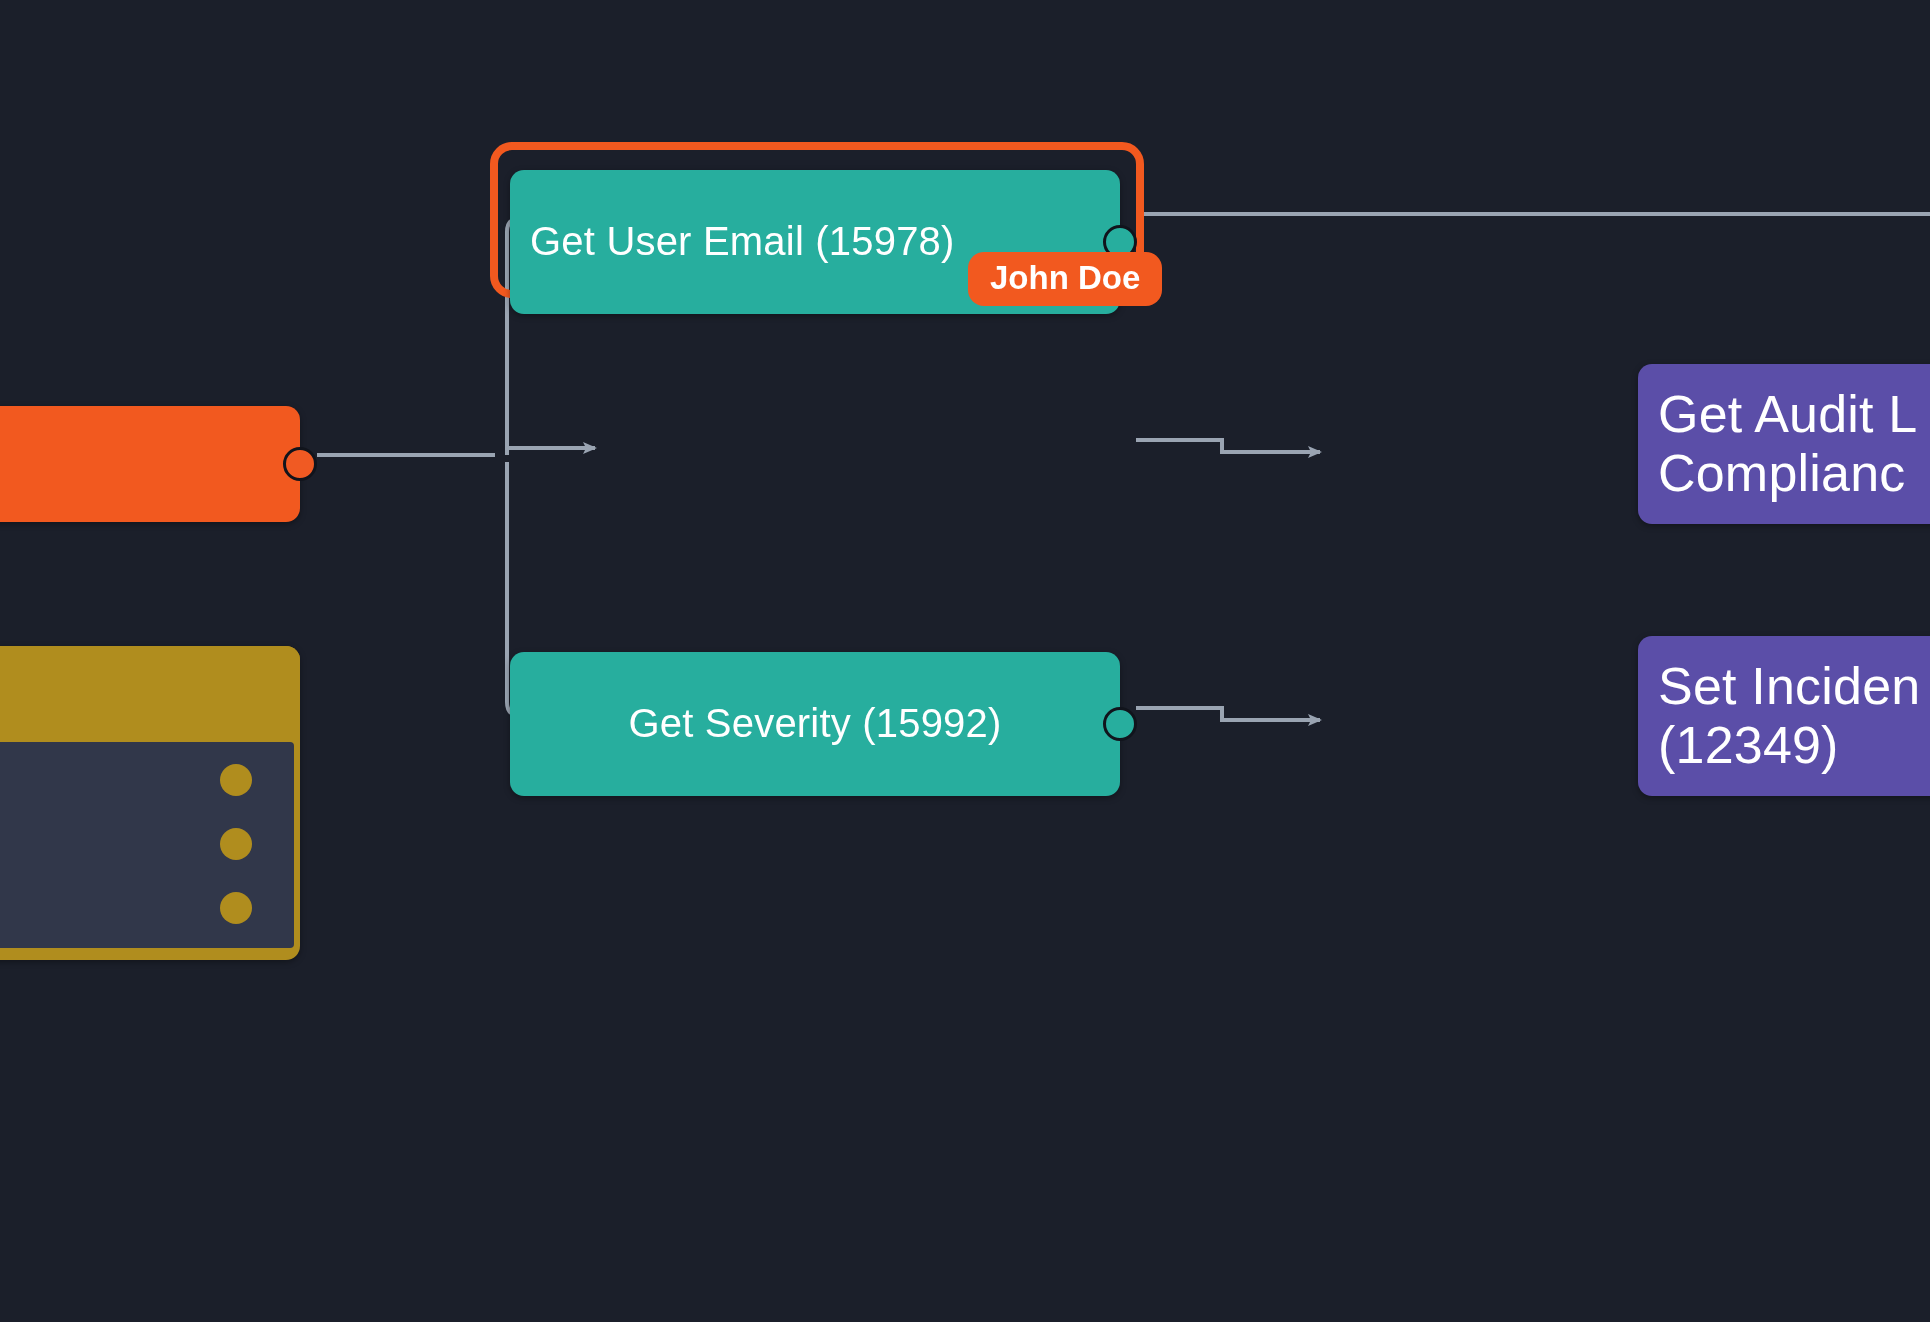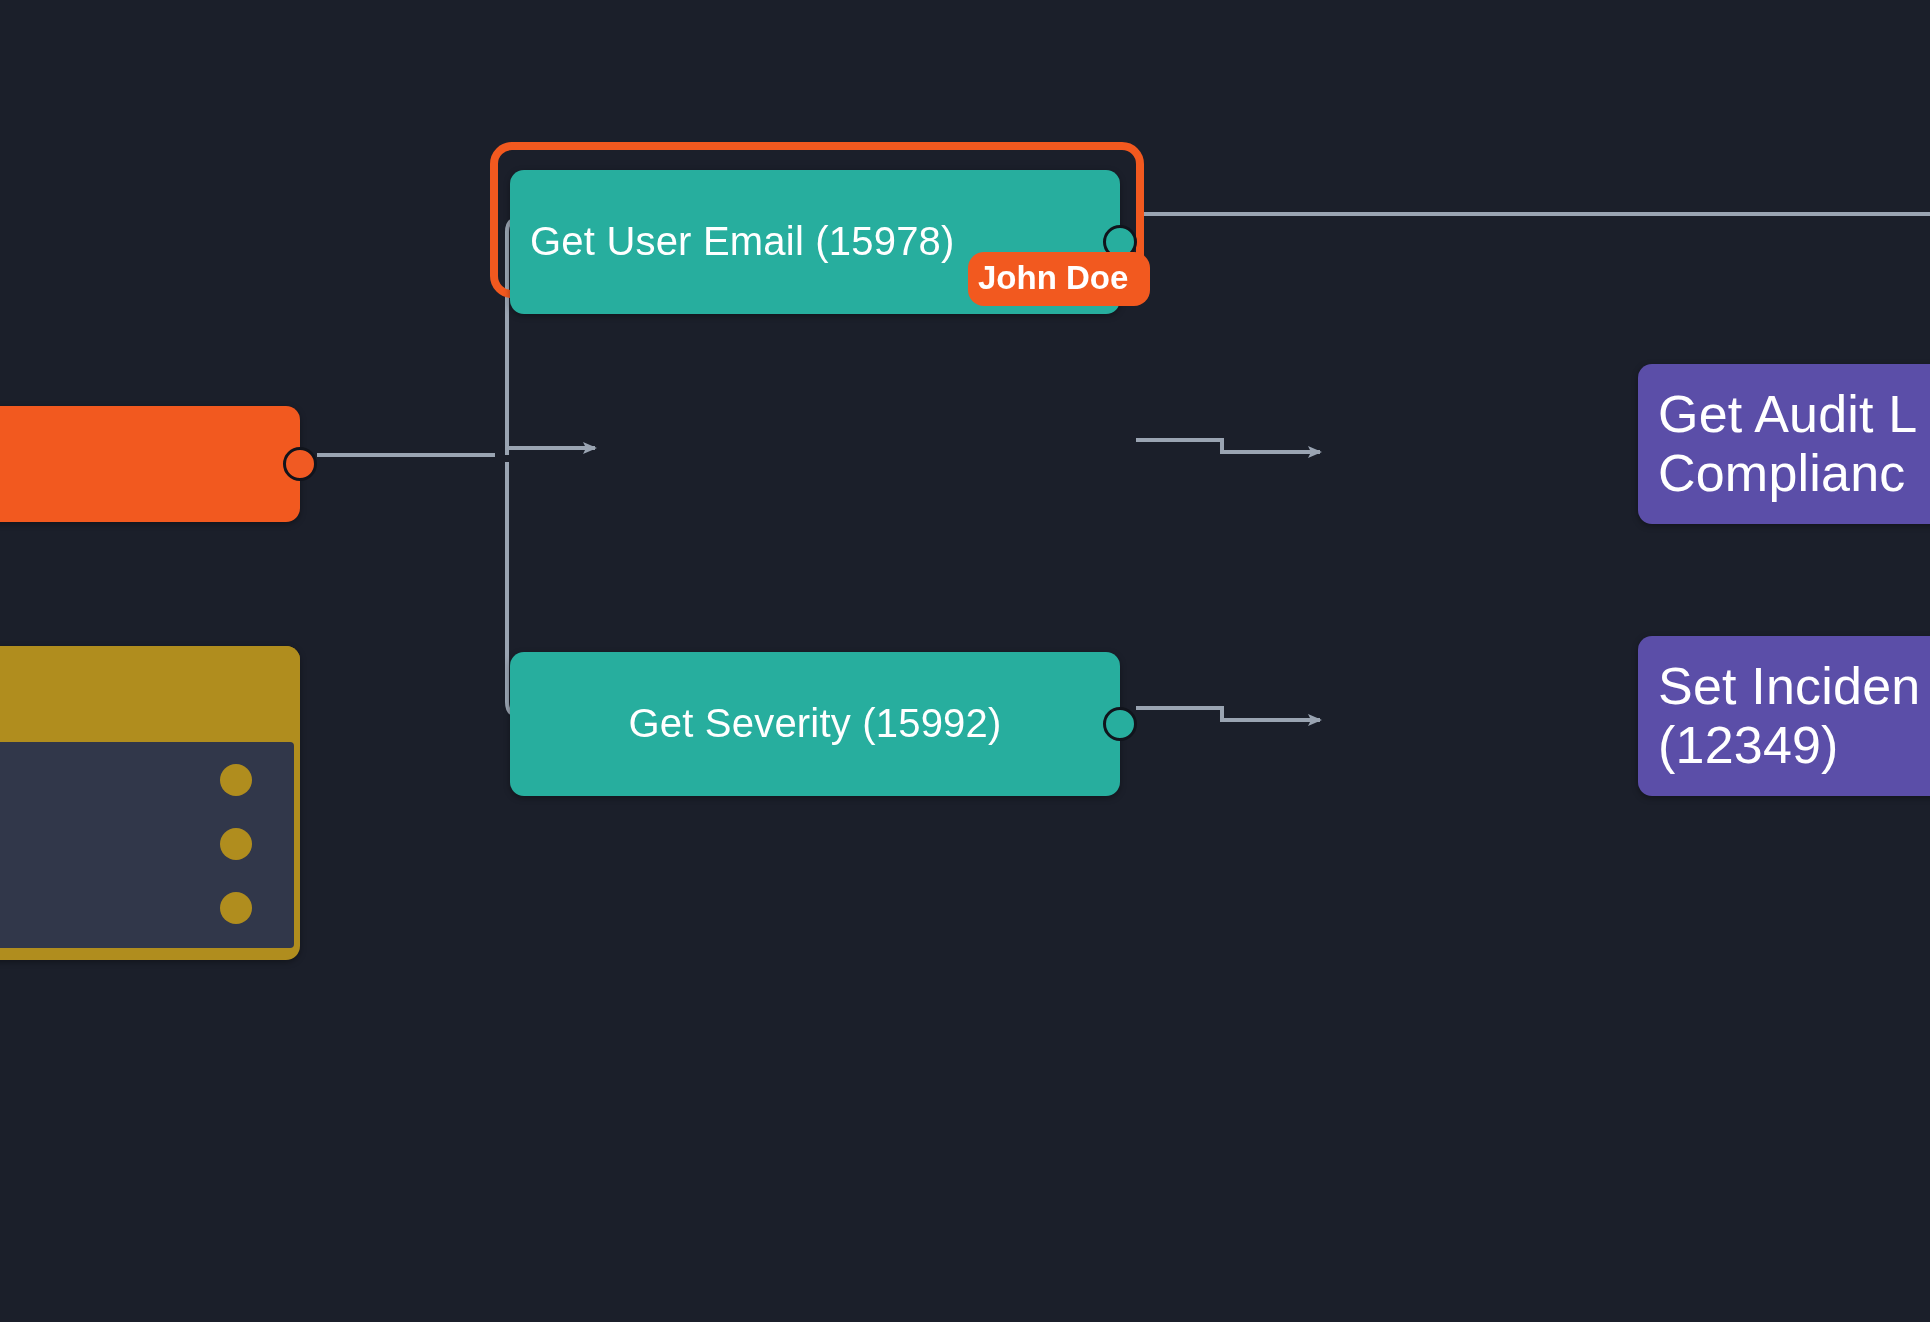--- a/index.html
+++ b/index.html
@@ -79,21 +79,21 @@
   }
 
   
   .badge {
     position:absolute;
     left:968px; top:252px;
     background:#f2591f;
     color:#fff;
     font-size:33px;
     font-weight:bold;
-    padding:7px 22px 9px 10px;
+    padding:7px 22px 9px 22px;
     border-radius:16px;
     z-index:6;
     white-space:nowrap;
   }
 
   
   .n-group {
     position:absolute;
     left:-210px; top:646px;
     width:510px; height:314px;

